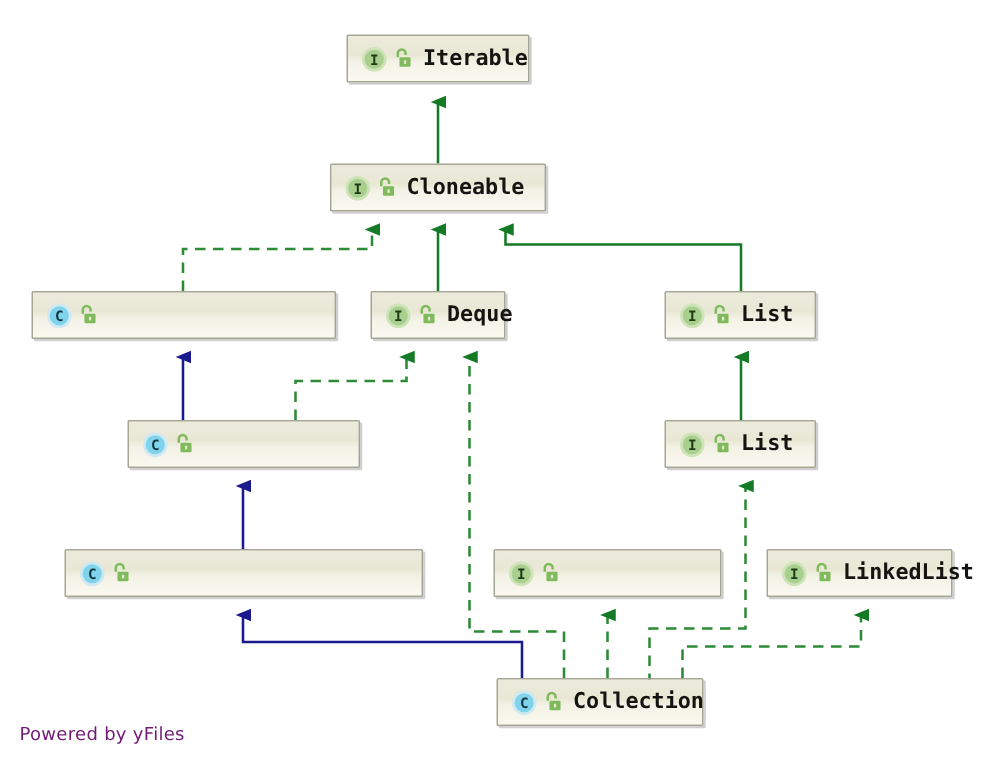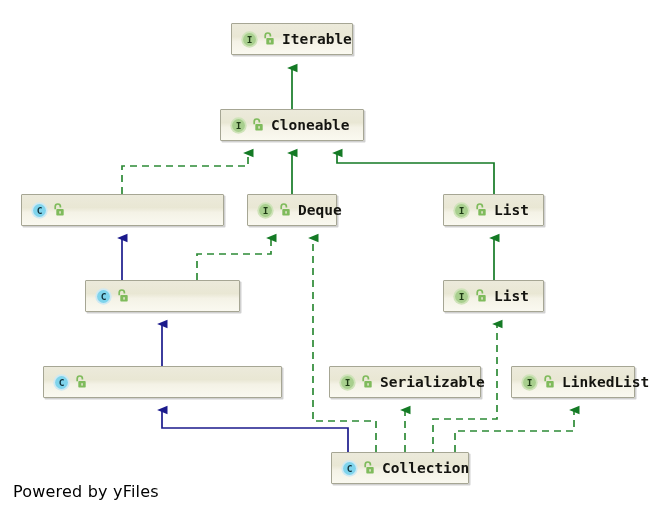--- a/index.html
+++ b/index.html
@@ -59,22 +59,22 @@
     font-weight: bold;
     color: #141410;
     letter-spacing: 0px;
     line-height: 1;
   }
   #watermark {
     position: absolute;
     left: 13px;
     top: 482px;
     font-family: "DejaVu Sans", sans-serif;
-    font-size: 16px;
-    color: #000000;
+    font-size: 12px;
+    color: #701a75;
     letter-spacing: 0.2px;
     z-index: 2;
   }
 </style>
 </head>
 <body>
 
 <div id="diagram-canvas">
 
   <svg id="edge-layer" viewBox="0 0 657 506" xmlns="http://www.w3.org/2000/svg">
@@ -256,21 +256,20 @@
             <text x="8.5" y="12.3" text-anchor="middle" font-family="DejaVu Sans Mono, monospace" font-size="9.5" font-weight="bold" fill="#1d3a14">I</text>
           </svg>
         </span>
         <span class="node-lock">
           <svg width="13" height="14" viewBox="0 0 13 14">
             <path d="M3.2,6.2 L3.2,3.6 A2.6,2.6 0 0 1 8.4,3.6 L8.4,4.6" fill="none" stroke="#7fbb5c" stroke-width="1.7"></path>
             <rect x="4.3" y="6.1" width="7.4" height="6.4" rx="0.8" fill="#7fbb5c"></rect>
             <rect x="7.3" y="8.2" width="1.5" height="2.4" fill="#e9e7d4"></rect>
           </svg>
         </span>
-        <span class="node-label">Serializable</span>
       </div>
       <div class="uml-node" style="left: 511px; top: 366px; width: 124px;">
         <span class="node-icon">
           <svg width="17" height="17" viewBox="0 0 17 17">
             <ellipse cx="8.5" cy="8.5" rx="8.2" ry="8.2" fill="#cfe3b9"></ellipse>
             <circle cx="8.5" cy="8.5" r="6.4" fill="#a8cf8e"></circle>
             <text x="8.5" y="12.3" text-anchor="middle" font-family="DejaVu Sans Mono, monospace" font-size="9.5" font-weight="bold" fill="#1d3a14">I</text>
           </svg>
         </span>
         <span class="node-lock">

